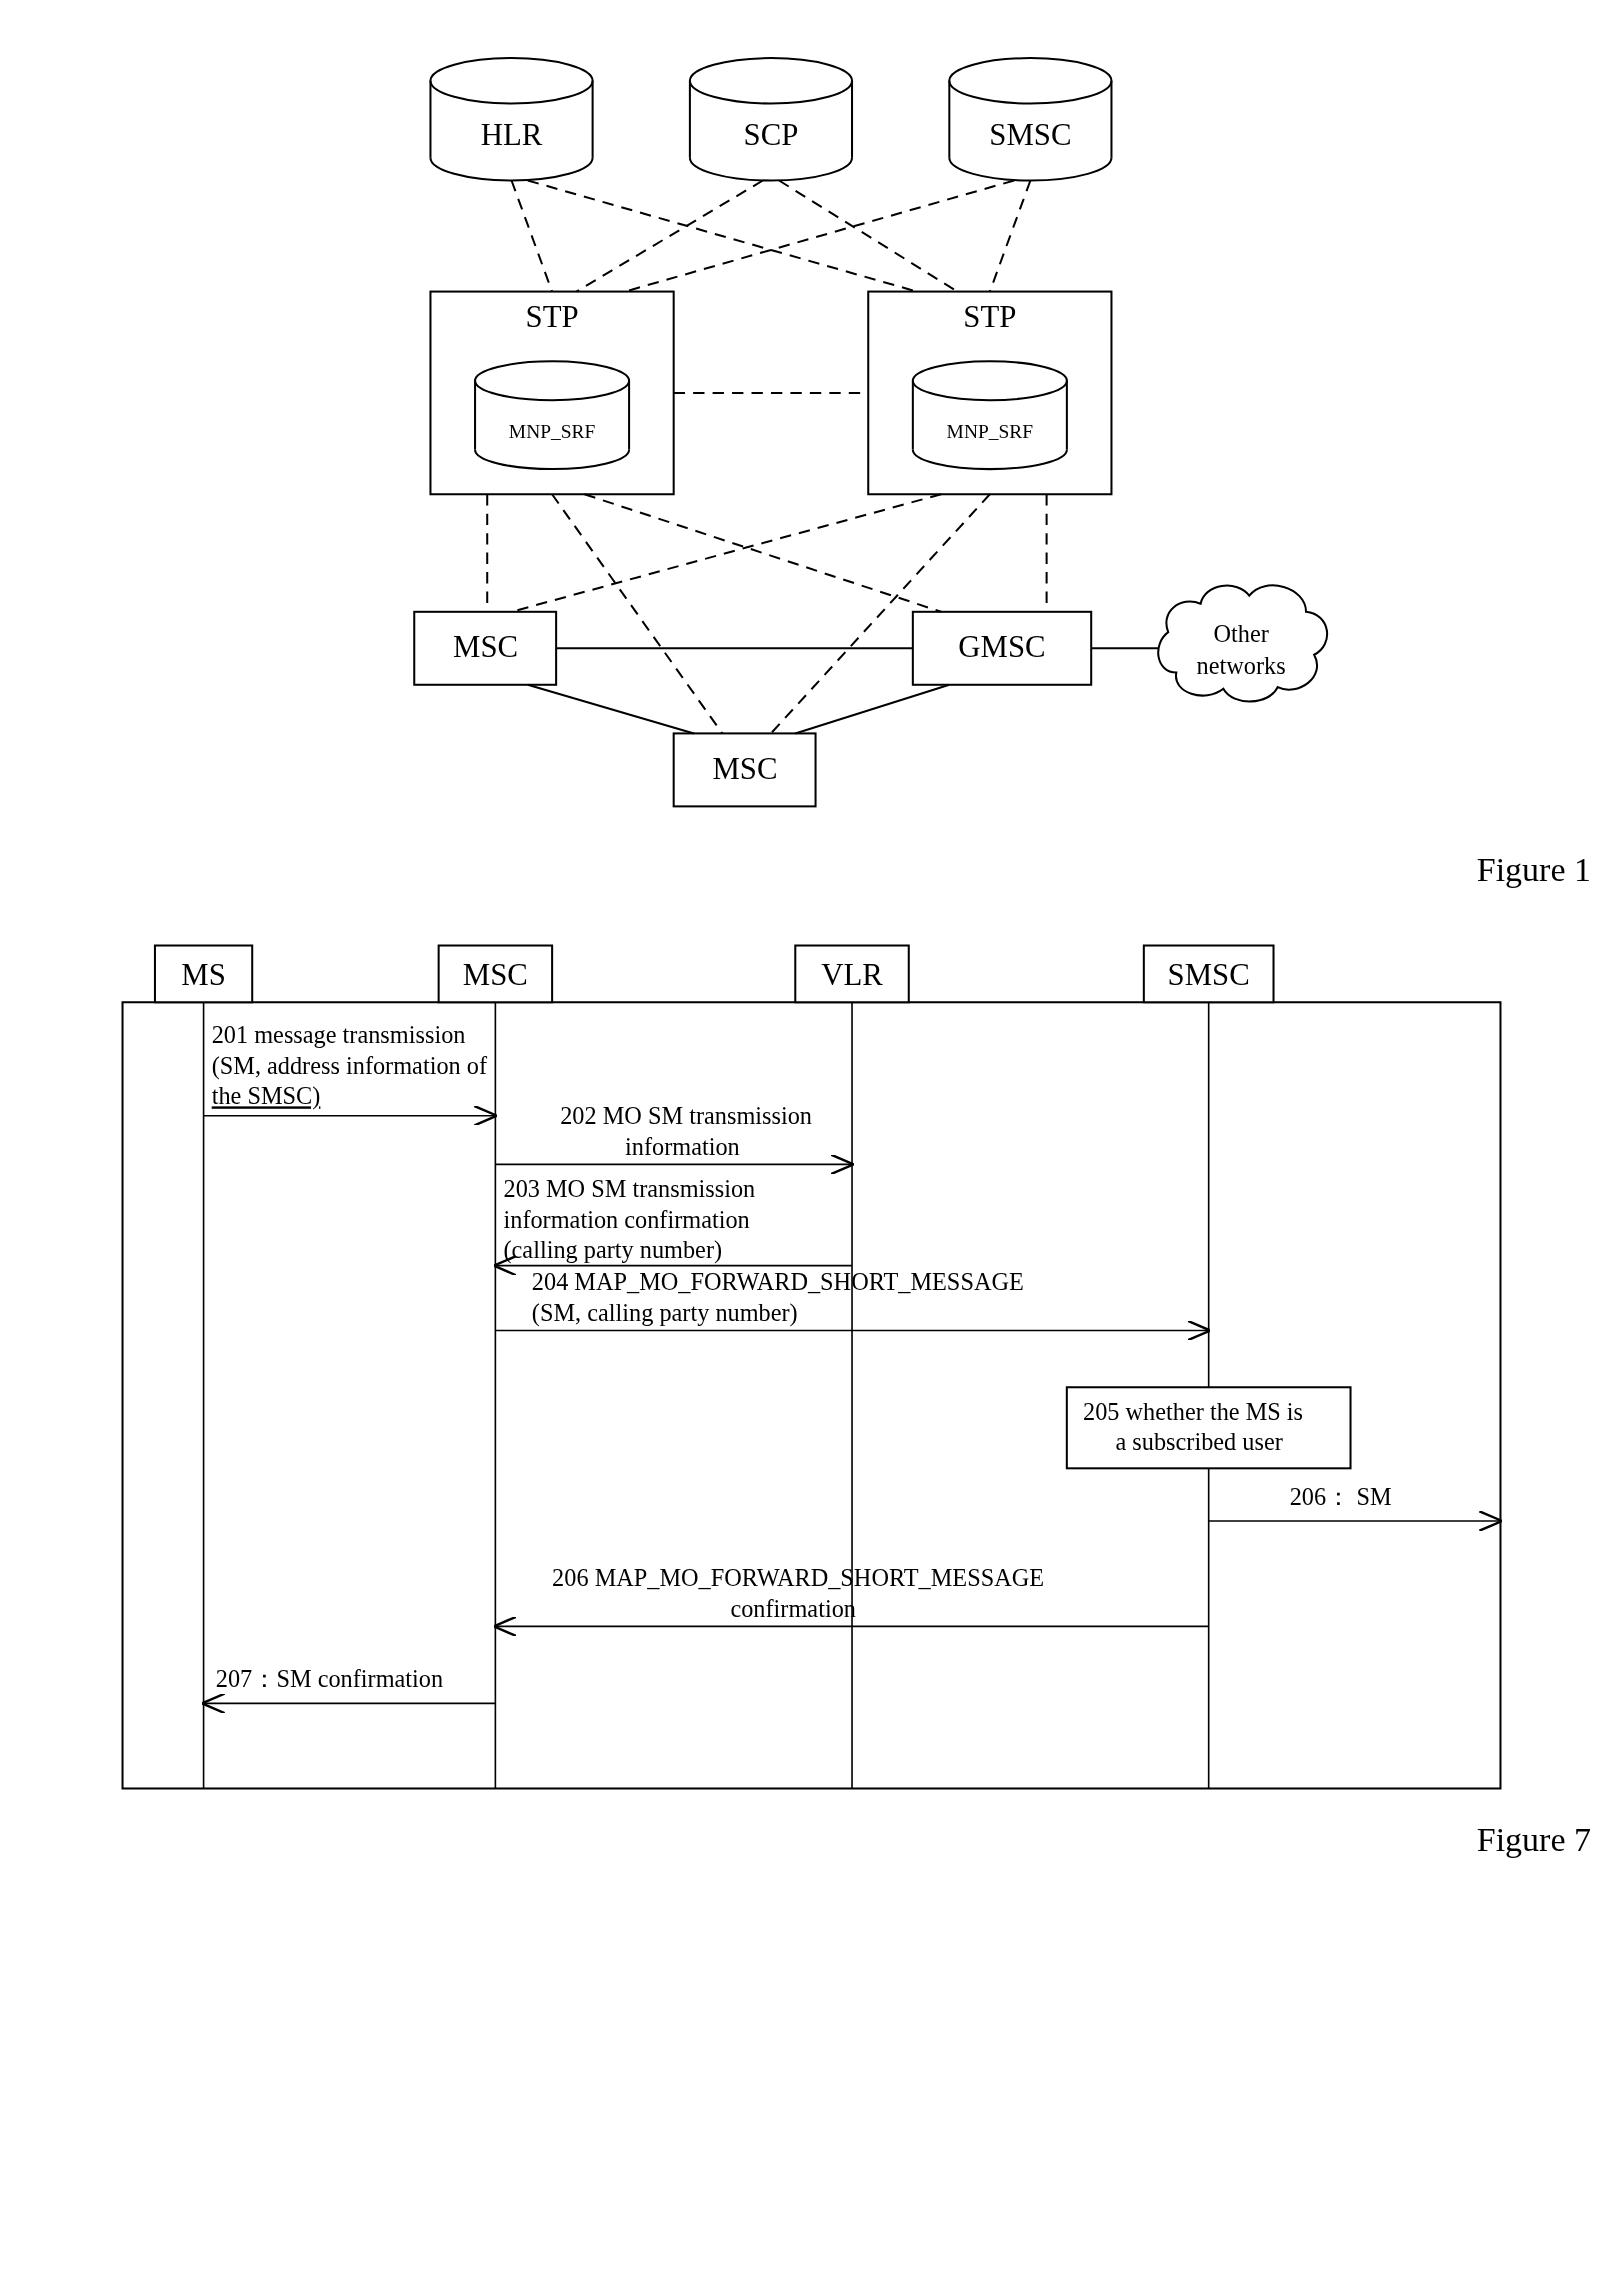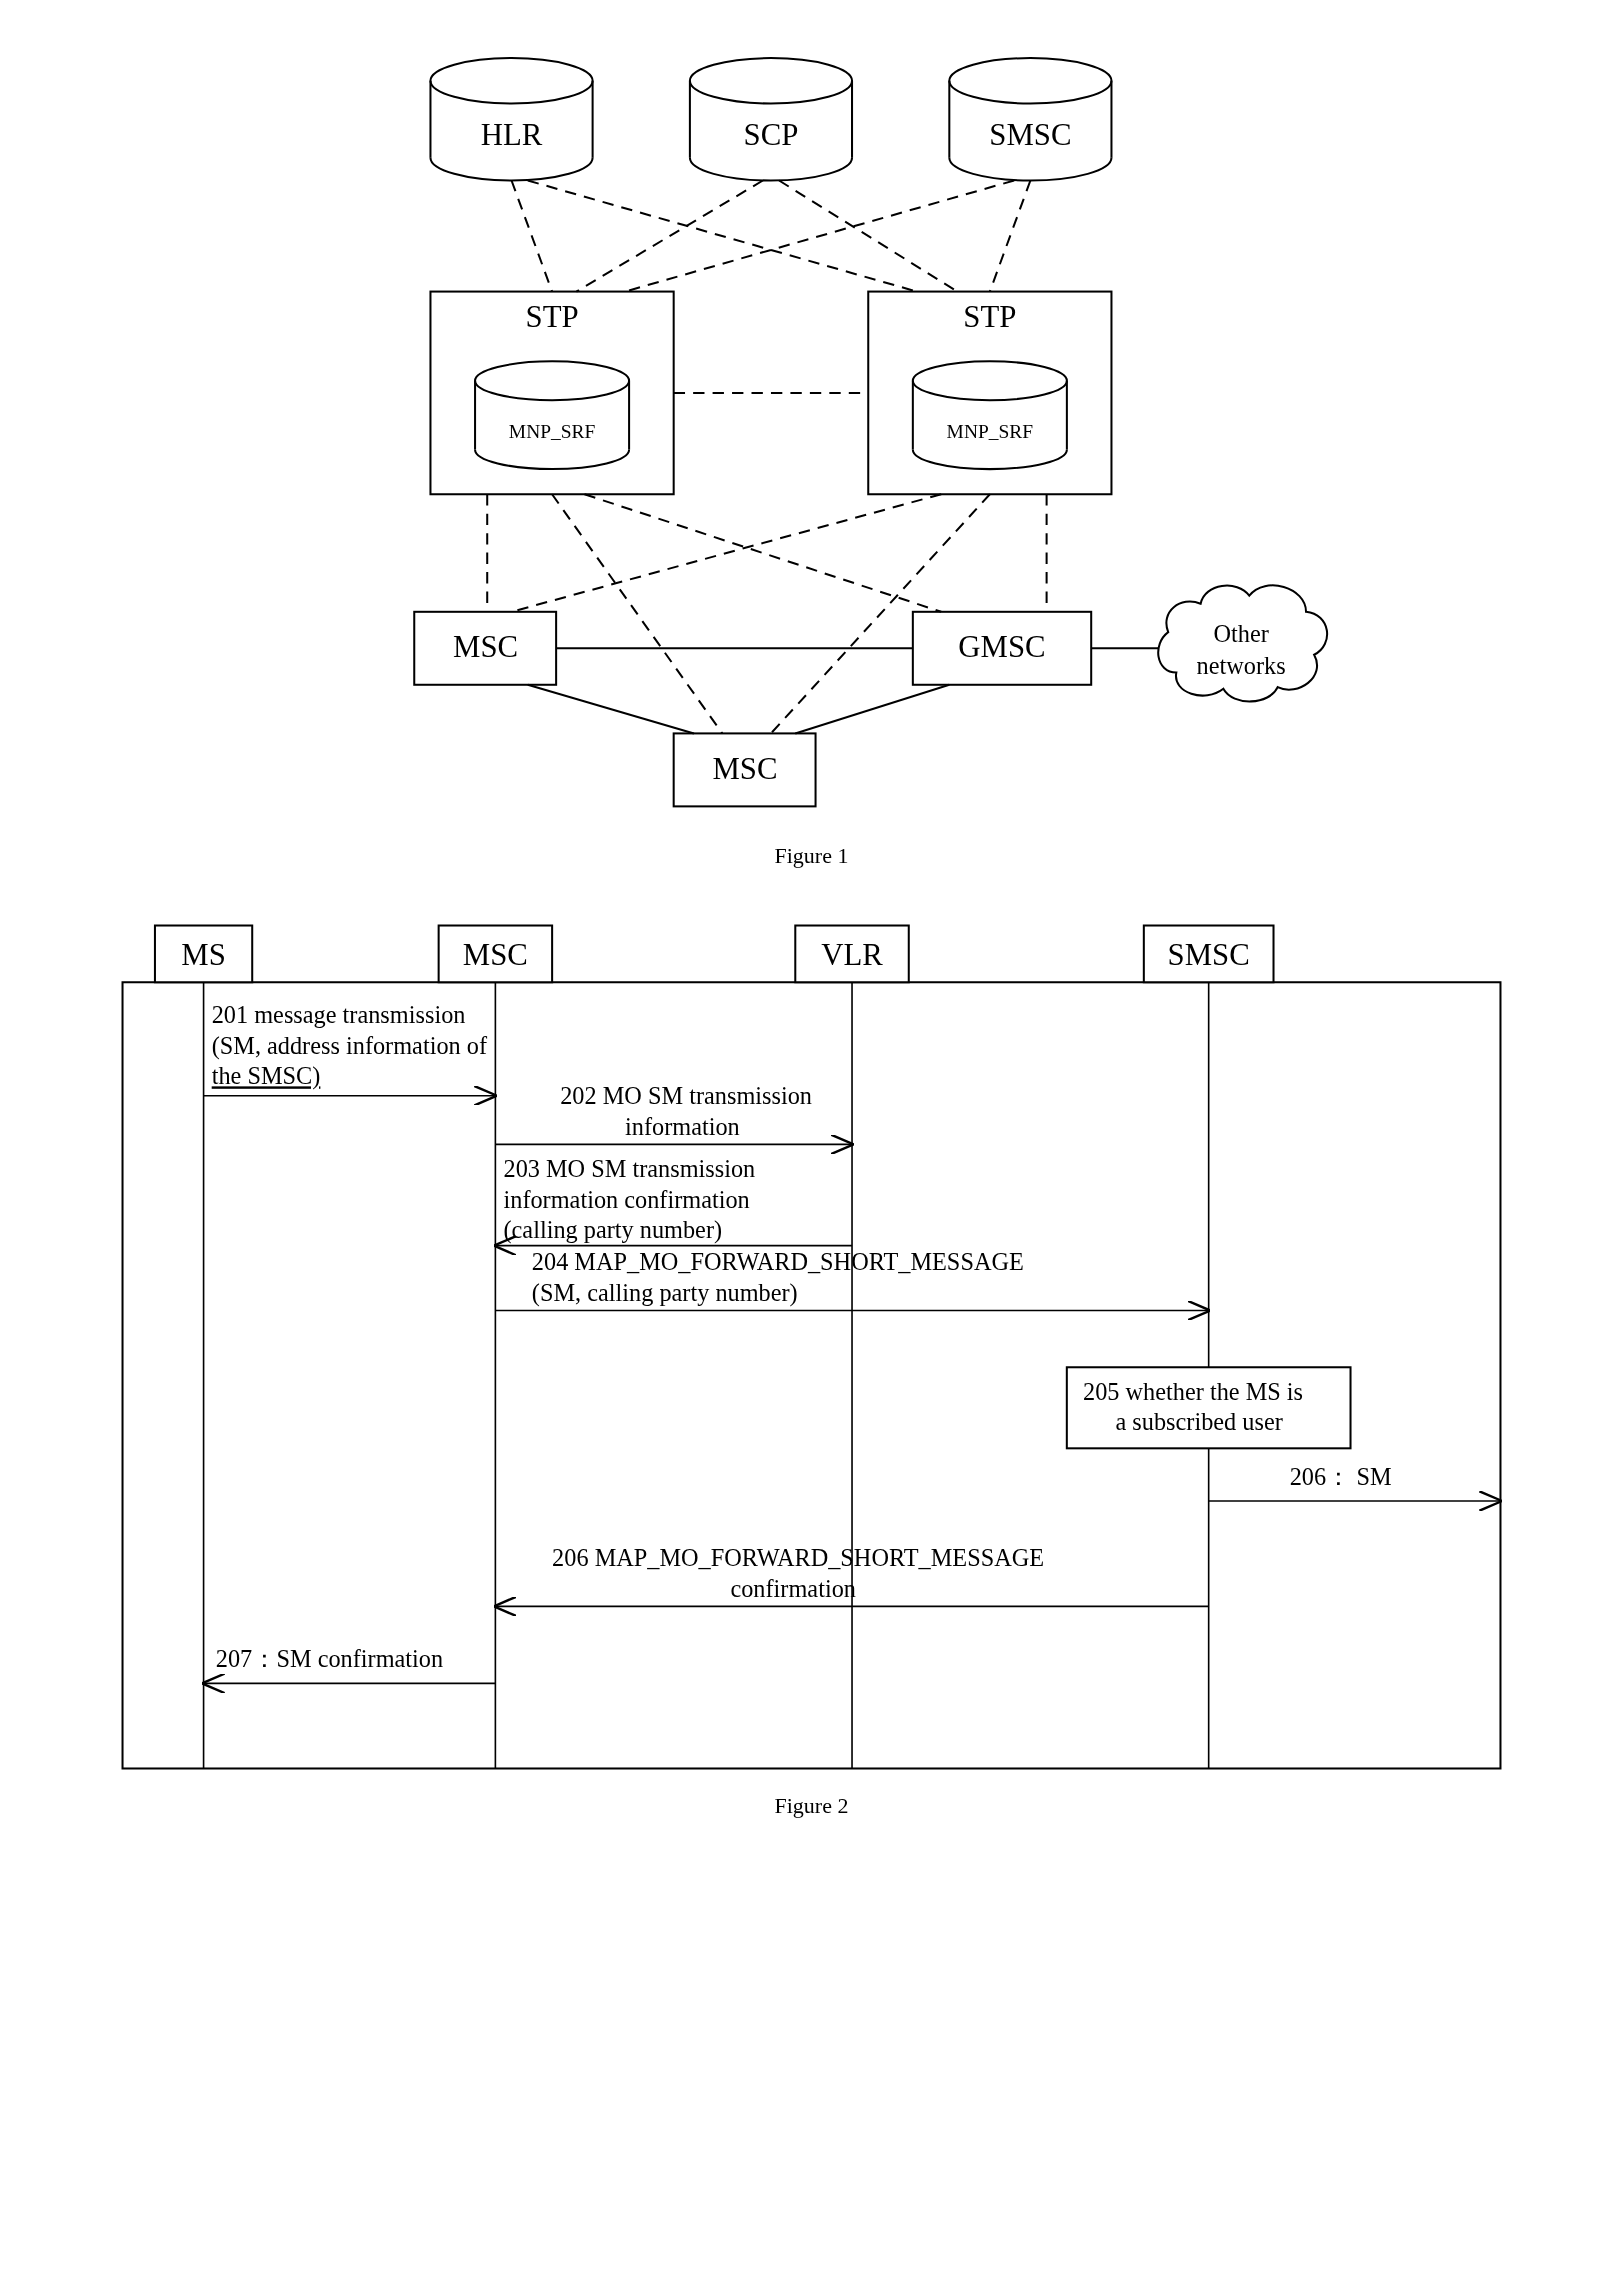--- a/index.html
+++ b/index.html
@@ -16,22 +16,23 @@
   .box-label, .cyl-label, .cloud-text {
     font-family: "Times New Roman", serif;
     text-anchor: middle;
     dominant-baseline: middle;
   }
   .box-label { font-size: 38px; }
   .cyl-label { font-size: 38px; }
   .small-cyl-label { font-size: 24px; text-anchor: middle; dominant-baseline: middle;}
   .cloud-text { font-size: 30px; }
   .caption {
-    text-align: center;
-    font-size: 22px;
+    text-align: right;
+    font-size: 34px;
+    margin-top: 8px;
   }
   .seq-text {
     font-family: "Times New Roman", serif;
     font-size: 30px;
   }
 </style>
 </head>
 <body>
 
 
@@ -197,17 +198,17 @@
   <text class="seq-text" x="1490" y="720">206：  SM</text>
   <line x1="1390" y1="740" x2="1750" y2="740" stroke="black" stroke-width="2" marker-end="url(#arrowR)"></line>
 
   <text class="seq-text" x="580" y="820">206 MAP_MO_FORWARD_SHORT_MESSAGE</text>
   <text class="seq-text" x="800" y="858">confirmation</text>
   <line x1="510" y1="870" x2="1390" y2="870" stroke="black" stroke-width="2" marker-start="url(#arrowL)"></line>
 
   <text class="seq-text" x="165" y="945">207：SM confirmation</text>
   <line x1="150" y1="965" x2="510" y2="965" stroke="black" stroke-width="2" marker-start="url(#arrowL)"></line>
 </svg>
-<div class="caption">Figure 2</div>
+<div class="caption">Figure 7</div>
 
 
 
 
 
 </body></html>

